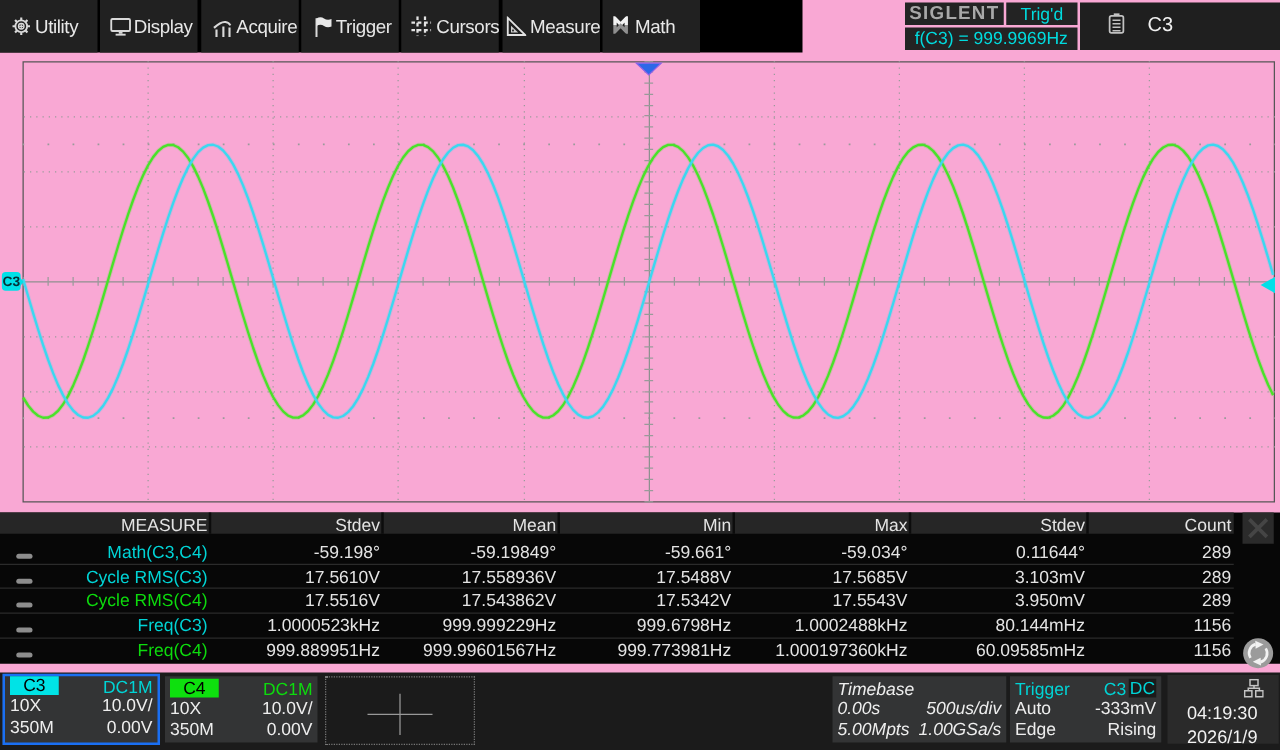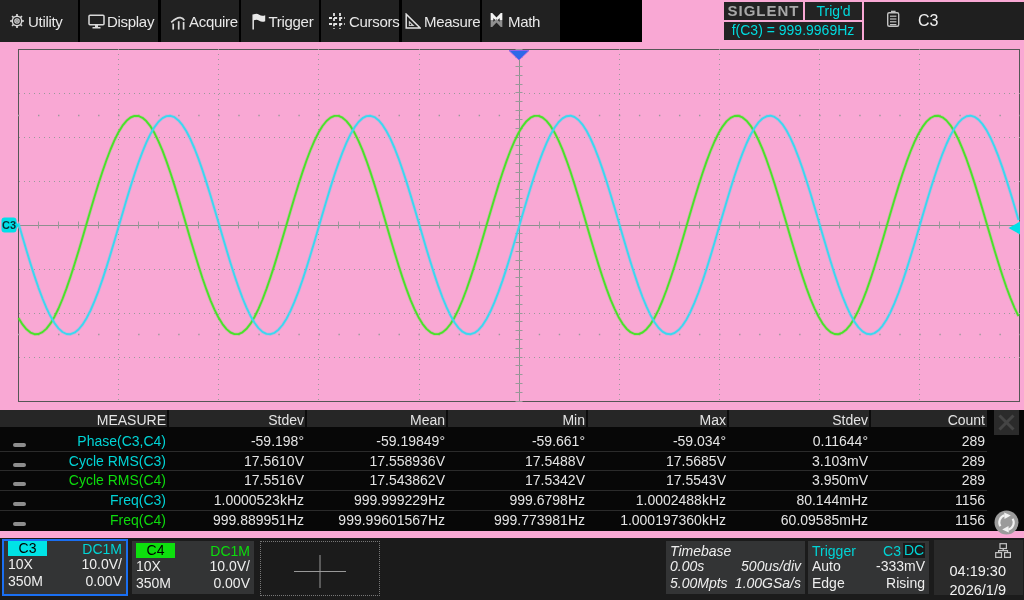--- a/index.html
+++ b/index.html
@@ -183,21 +183,21 @@
       <div class="hcell" style="left:307px;width:138px">Mean</div>
       <div class="hsep" style="left:446px"></div>
       <div class="hcell" style="left:448px;width:137px">Min</div>
       <div class="hsep" style="left:586px"></div>
       <div class="hcell" style="left:588px;width:138px">Max</div>
       <div class="hsep" style="left:727px"></div>
       <div class="hcell" style="left:729px;width:139px">Stdev</div>
       <div class="hsep" style="left:869px"></div>
       <div class="hcell" style="left:871px;width:114px">Count</div>
   <div class="mrow" style="top:21.0px">
-        <div class="mcell cy" style="left:0px;width:166px">Phase(C3,C4)</div>
+        <div class="mcell cy" style="left:0px;width:166px">Math(C3,C4)</div>
         <div class="mcell " style="left:169px;width:135px">-59.198°</div>
         <div class="mcell " style="left:307px;width:138px">-59.19849°</div>
         <div class="mcell " style="left:448px;width:137px">-59.661°</div>
         <div class="mcell " style="left:588px;width:138px">-59.034°</div>
         <div class="mcell " style="left:729px;width:139px">0.11644°</div>
         <div class="mcell " style="left:871px;width:114px">289</div>
         <div class="dash" style="top:12px"></div>
       </div>
       <div class="rsep" style="top:40.7px"></div>
       <div class="mrow" style="top:40.7px">

